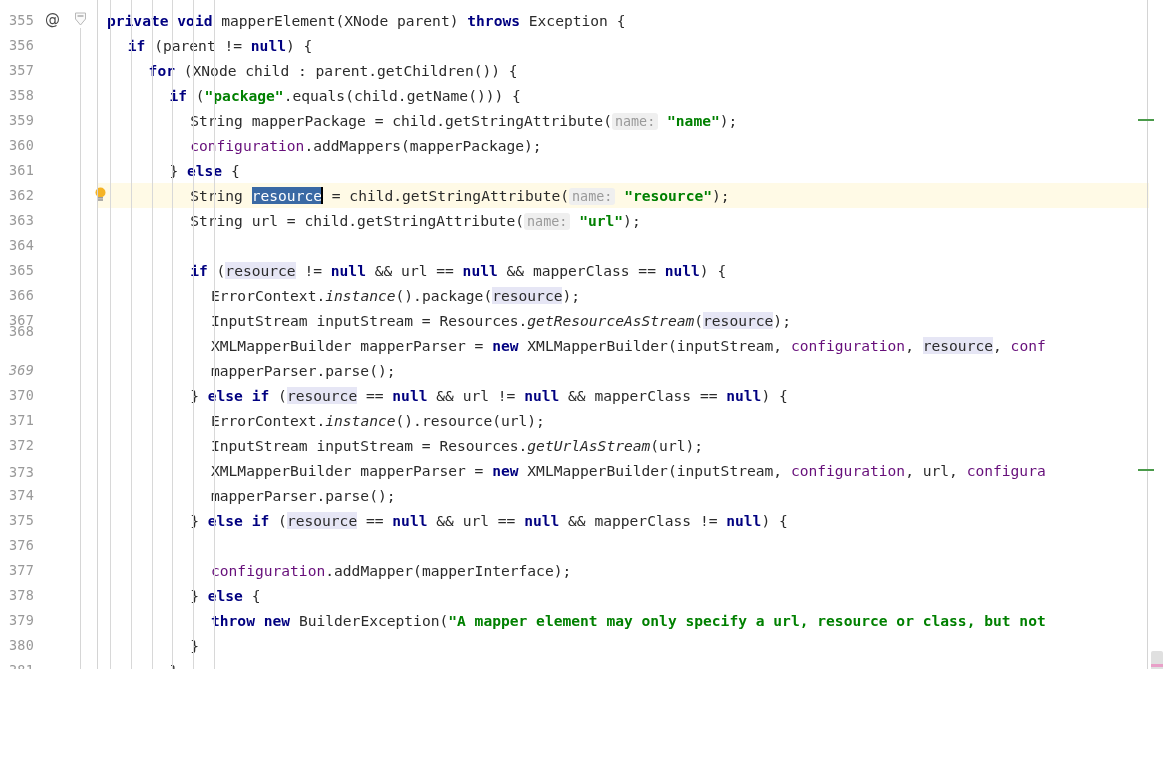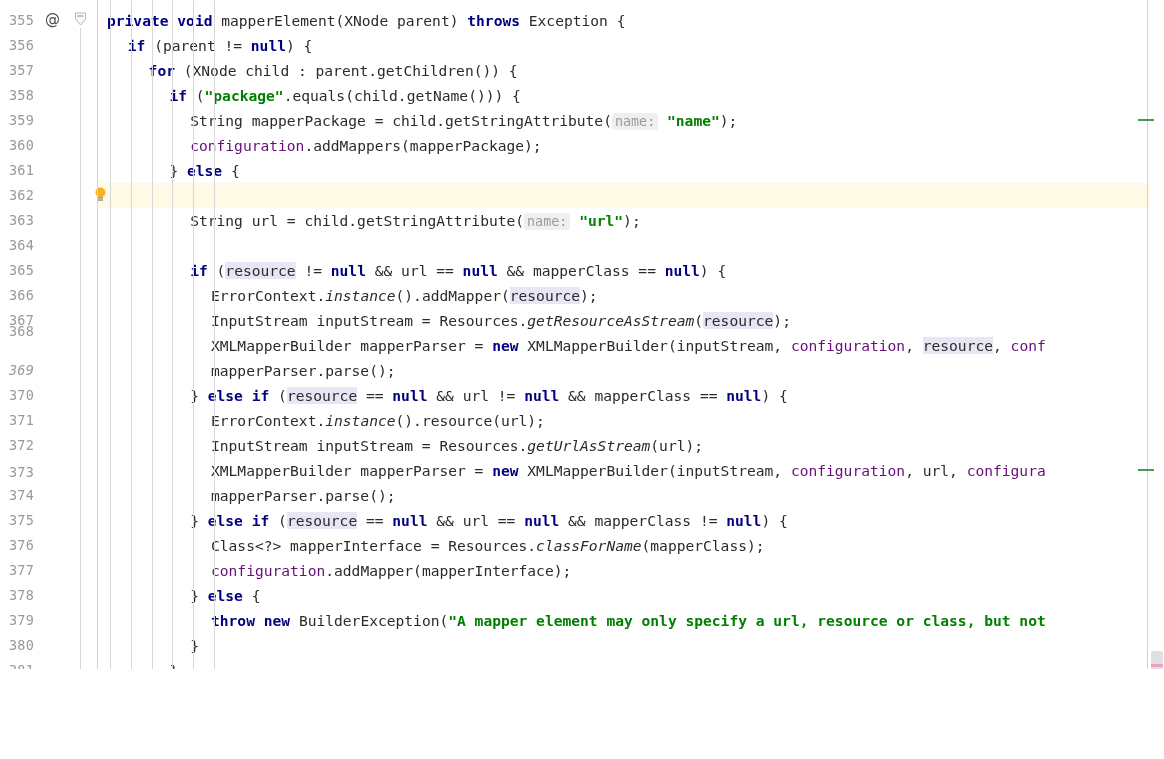--- a/index.html
+++ b/index.html
@@ -263,33 +263,33 @@
   <div class="gutter-sep"></div>
 
   <div id="code">
       <div class="row" style="top: 8px;"><span class="txt" style="padding-left: 0px;"><span class="kw">private</span><span class="pl"> </span><span class="kw">void</span><span class="pl"> mapperElement(XNode parent) </span><span class="kw">throws</span><span class="pl"> Exception {</span></span></div>
       <div class="row" style="top: 33px;"><span class="txt" style="padding-left: 20.8px;"><span class="kw">if</span><span class="pl"> (parent != </span><span class="kw">null</span><span class="pl">) {</span></span></div>
       <div class="row" style="top: 58px;"><span class="txt" style="padding-left: 41.6px;"><span class="kw">for</span><span class="pl"> (XNode child : parent.getChildren()) {</span></span></div>
       <div class="row" style="top: 83px;"><span class="txt" style="padding-left: 62.4px;"><span class="kw">if</span><span class="pl"> (</span><span class="str">"package"</span><span class="pl">.equals(child.getName())) {</span></span></div>
       <div class="row" style="top: 108px;"><span class="txt" style="padding-left: 83.2px;"><span class="pl">String mapperPackage = child.getStringAttribute(</span><span class="hint">name:</span><span class="pl"> </span><span class="str">"name"</span><span class="pl">);</span></span></div>
       <div class="row" style="top: 133px;"><span class="txt" style="padding-left: 83.2px;"><span class="fld">configuration</span><span class="pl">.addMappers(mapperPackage);</span></span></div>
       <div class="row" style="top: 158px;"><span class="txt" style="padding-left: 62.4px;"><span class="pl">} </span><span class="kw">else</span><span class="pl"> {</span></span></div>
+      <div class="row" style="top: 183px;"><span class="txt" style="padding-left: 83.2px;"><span class="pl">String </span><span class="sel">resource</span><span class="caret"></span><span class="pl"> = child.getStringAttribute(</span><span class="hint">name:</span><span class="pl"> </span><span class="str">"resource"</span><span class="pl">);</span></span></div>
       <div class="row" style="top: 208px;"><span class="txt" style="padding-left: 83.2px;"><span class="pl">String url = child.getStringAttribute(</span><span class="hint">name:</span><span class="pl"> </span><span class="str">"url"</span><span class="pl">);</span></span></div>
       <div class="row" style="top: 258px;"><span class="txt" style="padding-left: 83.2px;"><span class="kw">if</span><span class="pl"> (</span><span class="usage">resource</span><span class="pl"> != </span><span class="kw">null</span><span class="pl"> &amp;&amp; url == </span><span class="kw">null</span><span class="pl"> &amp;&amp; mapperClass == </span><span class="kw">null</span><span class="pl">) {</span></span></div>
-      <div class="row" style="top: 283px;"><span class="txt" style="padding-left: 104px;"><span class="pl">ErrorContext.</span><span class="mi">instance</span><span class="pl">().addMapper(</span><span class="usage">resource</span><span class="pl">);</span></span></div>
+      <div class="row" style="top: 283px;"><span class="txt" style="padding-left: 104px;"><span class="pl">ErrorContext.</span><span class="mi">instance</span><span class="pl">().package(</span><span class="usage">resource</span><span class="pl">);</span></span></div>
       <div class="row" style="top: 308px;"><span class="txt" style="padding-left: 104px;"><span class="pl">InputStream inputStream = Resources.</span><span class="mi">getResourceAsStream</span><span class="pl">(</span><span class="usage">resource</span><span class="pl">);</span></span></div>
       <div class="row" style="top: 333px;"><span class="txt" style="padding-left: 104px;"><span class="pl">XMLMapperBuilder mapperParser = </span><span class="kw">new</span><span class="pl"> XMLMapperBuilder(inputStream, </span><span class="fld">configuration</span><span class="pl">, </span><span class="usage">resource</span><span class="pl">, </span><span class="fld">conf</span></span></div>
       <div class="row" style="top: 358px;"><span class="txt" style="padding-left: 104px;"><span class="pl">mapperParser.parse();</span></span></div>
       <div class="row" style="top: 383px;"><span class="txt" style="padding-left: 83.2px;"><span class="pl">} </span><span class="kw">else</span><span class="pl"> </span><span class="kw">if</span><span class="pl"> (</span><span class="usage">resource</span><span class="pl"> == </span><span class="kw">null</span><span class="pl"> &amp;&amp; url != </span><span class="kw">null</span><span class="pl"> &amp;&amp; mapperClass == </span><span class="kw">null</span><span class="pl">) {</span></span></div>
       <div class="row" style="top: 408px;"><span class="txt" style="padding-left: 104px;"><span class="pl">ErrorContext.</span><span class="mi">instance</span><span class="pl">().resource(url);</span></span></div>
       <div class="row" style="top: 433px;"><span class="txt" style="padding-left: 104px;"><span class="pl">InputStream inputStream = Resources.</span><span class="mi">getUrlAsStream</span><span class="pl">(url);</span></span></div>
       <div class="row" style="top: 458px;"><span class="txt" style="padding-left: 104px;"><span class="pl">XMLMapperBuilder mapperParser = </span><span class="kw">new</span><span class="pl"> XMLMapperBuilder(inputStream, </span><span class="fld">configuration</span><span class="pl">, url, </span><span class="fld">configura</span></span></div>
       <div class="row" style="top: 483px;"><span class="txt" style="padding-left: 104px;"><span class="pl">mapperParser.parse();</span></span></div>
       <div class="row" style="top: 508px;"><span class="txt" style="padding-left: 83.2px;"><span class="pl">} </span><span class="kw">else</span><span class="pl"> </span><span class="kw">if</span><span class="pl"> (</span><span class="usage">resource</span><span class="pl"> == </span><span class="kw">null</span><span class="pl"> &amp;&amp; url == </span><span class="kw">null</span><span class="pl"> &amp;&amp; mapperClass != </span><span class="kw">null</span><span class="pl">) {</span></span></div>
-      <div class="row" style="top: 533px;"><span class="txt" style="padding-left: 104px;"><span class="pl">Class&lt;?&gt; mapperInterface = Resources.</span><span class="mi">classForName</span><span class="pl">(mapperClass);</span></span></div>
       <div class="row" style="top: 558px;"><span class="txt" style="padding-left: 104px;"><span class="fld">configuration</span><span class="pl">.addMapper(mapperInterface);</span></span></div>
       <div class="row" style="top: 583px;"><span class="txt" style="padding-left: 83.2px;"><span class="pl">} </span><span class="kw">else</span><span class="pl"> {</span></span></div>
       <div class="row" style="top: 608px;"><span class="txt" style="padding-left: 104px;"><span class="kw">throw</span><span class="pl"> </span><span class="kw">new</span><span class="pl"> BuilderException(</span><span class="str">"A mapper element may only specify a url, resource or class, but not</span></span></div>
       <div class="row" style="top: 633px;"><span class="txt" style="padding-left: 83.2px;"><span class="pl">}</span></span></div>
       <div class="row" style="top: 658px;"><span class="txt" style="padding-left: 62.4px;"><span class="pl">}</span></span></div>
       <div class="row" style="top: 683px;"><span class="txt" style="padding-left: 41.6px;"><span class="pl">}</span></span></div>
       <div class="row" style="top: 708px;"><span class="txt" style="padding-left: 20.8px;"><span class="pl">}</span></span></div>
       <div class="row" style="top: 733px;"><span class="txt" style="padding-left: 0px;"><span class="pl">}</span></span></div>
     </div>
 

